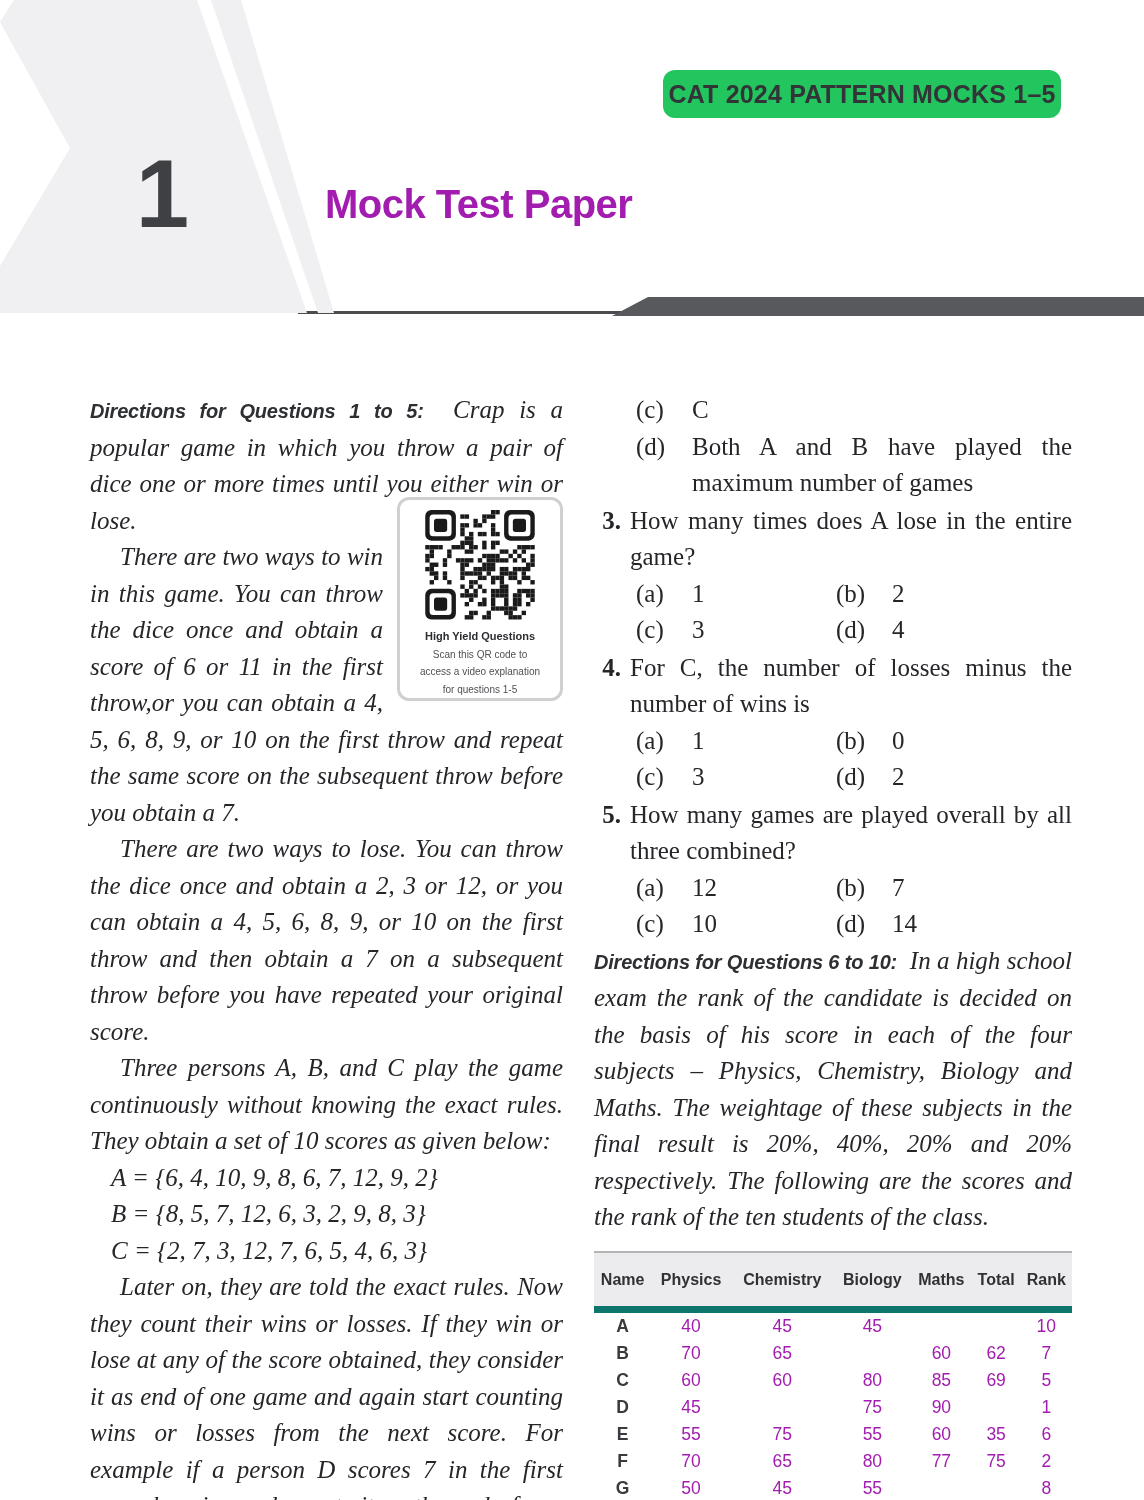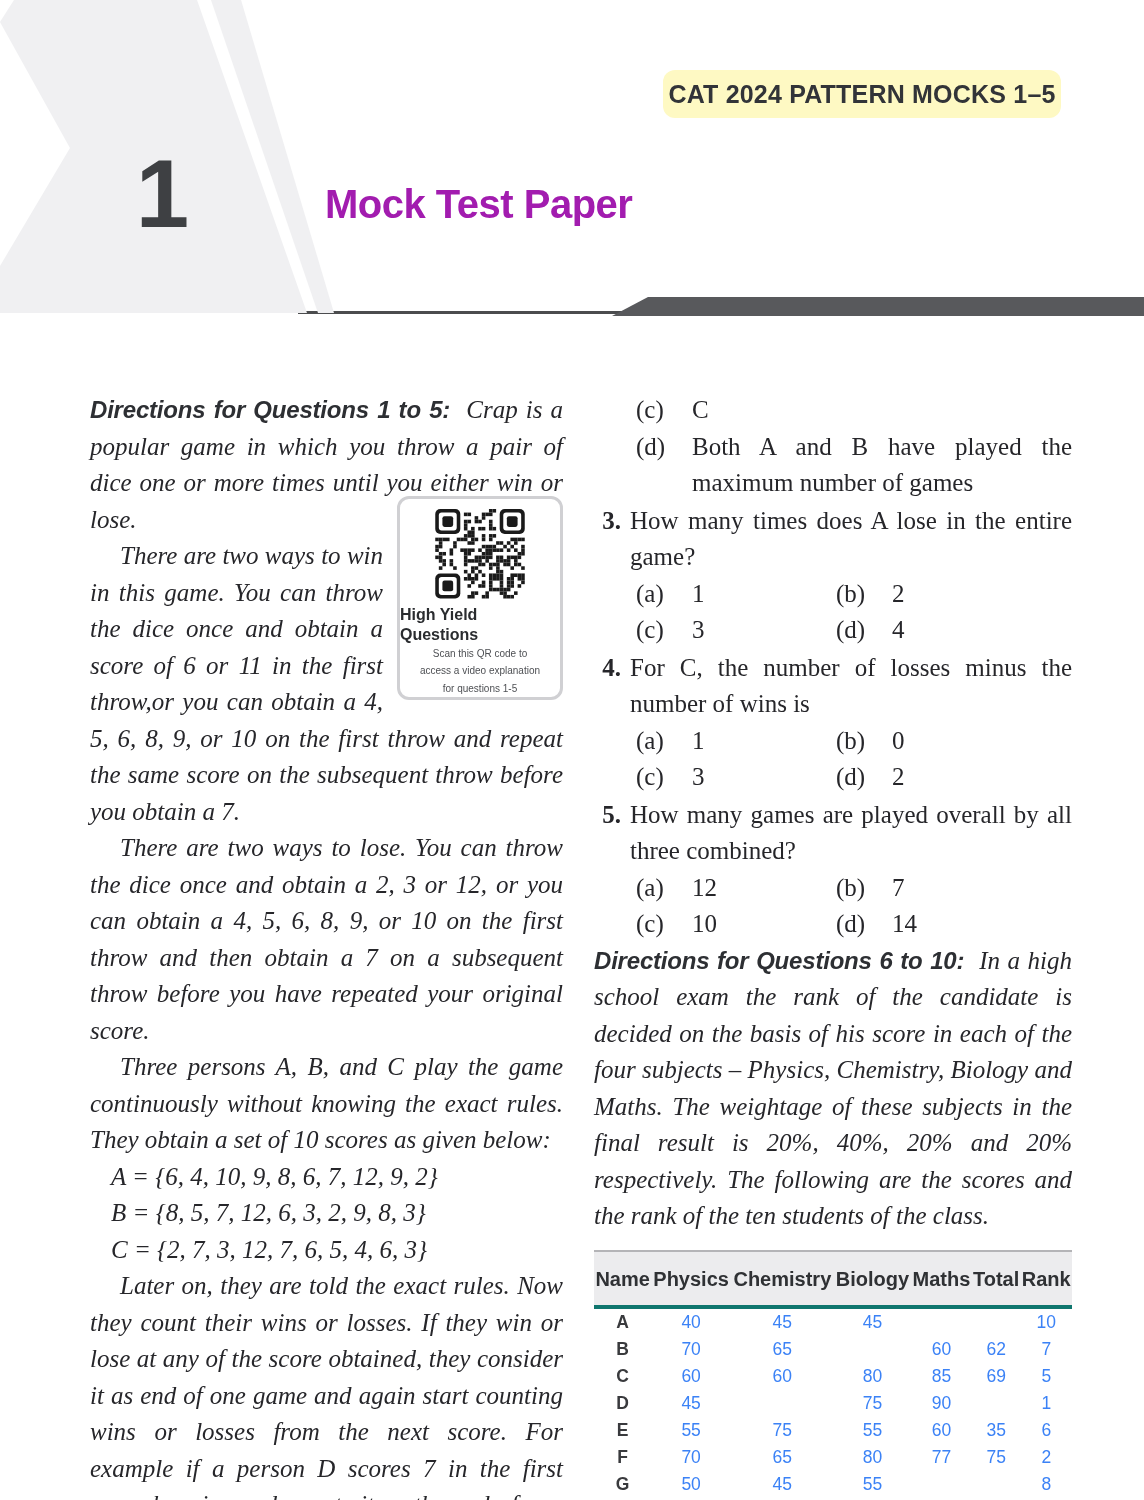--- a/index.html
+++ b/index.html
@@ -15,60 +15,60 @@
   .thickbar { position:absolute; left:612px; top:297px; width:532px; height:19px; background:#58595c;
               clip-path:polygon(36px 0, 100% 0, 100% 100%, 0 100%); }
   .shape { position:absolute; left:0; top:0; width:345px; height:320px; background:#f0f0f2;
            filter:drop-shadow(2px 3px 2px rgba(40,40,45,.25)); }
   .shape.p1 { clip-path:polygon(14px 0, 197px 0, 307px 313px, 0 313px, 0 266px, 70px 148px, 0 22px); }
   .shape.p2 { clip-path:polygon(211px 0, 241px 0, 334px 313px, 318px 313px); }
   .chapnum { position:absolute; left:100px; top:142px; width:125px; text-align:center;
              font-family:"Liberation Sans", sans-serif; font-weight:bold; font-size:96px; line-height:104px; color:#3e4043; }
   .chaptitle { position:absolute; left:325px; top:182px;
                font-family:"Liberation Sans", sans-serif; font-weight:bold; font-size:40px; color:#a21caf; letter-spacing:-0.5px; }
-  .badge { position:absolute; left:663px; top:70px; width:398px; height:48px; background:#fef9c3;
+  .badge { position:absolute; left:663px; top:70px; width:398px; height:48px; background:#22c55e;
            border-radius:12px; display:flex; align-items:center; justify-content:center;
            font-family:"Liberation Sans", sans-serif; font-weight:bold; font-size:25px; color:#323438; letter-spacing:0.2px; }
 
   
   .col { position:absolute; top:392px; font-size:25px; line-height:36.5px; }
   .col-left  { left:90px;  width:473px; }
   .col-right { left:594px; width:478px; }
 
   .ital { font-style:italic; text-align:justify; }
   .indent { text-indent:30px; }
   .dirlabel { font-family:"Liberation Sans", sans-serif; font-weight:bold; font-style:italic;
-              font-size:24px; color:#2d2f33; letter-spacing:-0.2px; }
+              font-size:20px; color:#2d2f33; letter-spacing:-0.2px; }
   .scoreline { margin-left:21px; font-style:italic; }
 
   
   .qrbox { float:right; width:166px; height:204px; margin:-42px 0 8px 14px;
            border:3px solid #d0d0d3; border-radius:12px; background:#fff;
            display:flex; flex-direction:column; align-items:center; padding-top:10px;
            font-family:"Liberation Sans", sans-serif; font-style:normal; }
   .qrsvg { width:116px; height:116px; }
-  .qrtitle { margin-top:6px; font-weight:bold; font-size:16px; line-height:20px; color:#2a2c2f; }
+  .qrtitle { margin-top:6px; font-weight:bold; font-size:11px; line-height:20px; color:#2a2c2f; }
   .qrcap { font-size:10px; line-height:17.5px; color:#4e5054; text-align:center; }
 
   
   .q { display:flex; margin-top:1px; }
   .qn { min-width:36px; text-align:right; font-weight:bold; padding-right:9px; }
   .qt { flex:1; text-align:justify; }
   .opts { margin-left:42px; display:grid; grid-template-columns:200px 1fr; }
   .opt { display:flex; }
   .opt.single { margin-left:42px; }
   .ol { min-width:56px; }
   .ov { flex:1; text-align:justify; }
 
   
   table.scores { width:100%; border-collapse:collapse; margin-top:15px;
                  font-family:"Liberation Sans", sans-serif; }
-  table.scores th { background:#ececee; border-top:2px solid #b4b4b7; border-bottom:4px solid #0f766e;
-                    font-size:20px; color:#2f3134; padding:9px 0 8px; font-weight:bold; text-align:center;margin-top:23px; }
-  table.scores td { font-size:17.5px; color:#3b82f6; text-align:center; padding:3px 0; line-height:21px; }
+  table.scores th { background:#ececee; border-top:2px solid #b4b4b7; border-bottom:7px solid #0f766e;
+                    font-size:16px; color:#2f3134; padding:9px 0 8px; font-weight:bold; text-align:center;margin-top:23px; }
+  table.scores td { font-size:17.5px; color:#a21caf; text-align:center; padding:3px 0; line-height:21px; }
   table.scores td.rowname { color:#393a3d; font-weight:bold; }
   table.scores tbody tr:last-child td { border-bottom:2px solid #55565a; padding-bottom:6px; }
 </style>
 </head>
 <body>
 
 <div class="page">
 
   <div class="hdr">
     <div class="thinline"></div>

